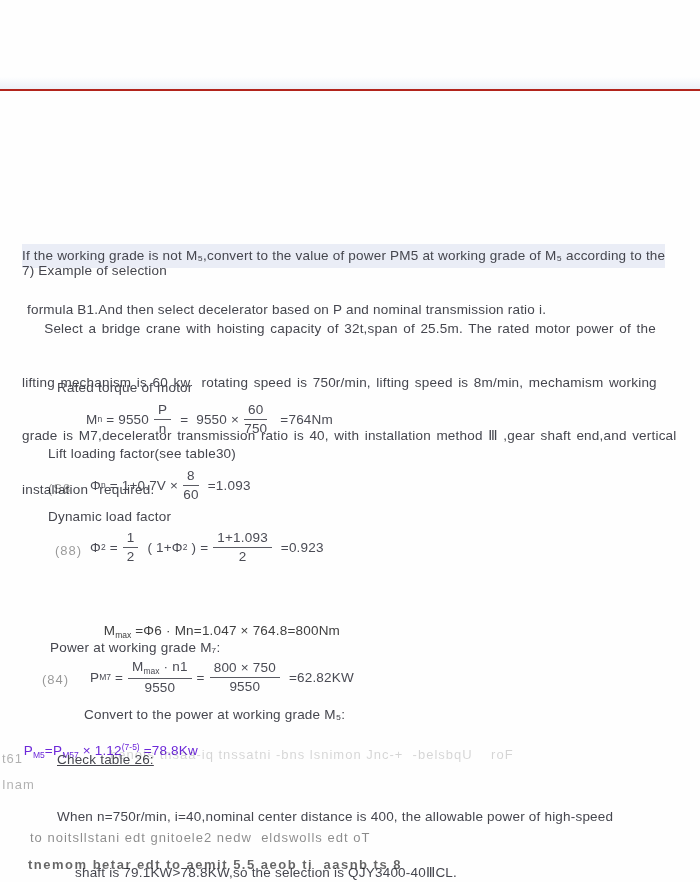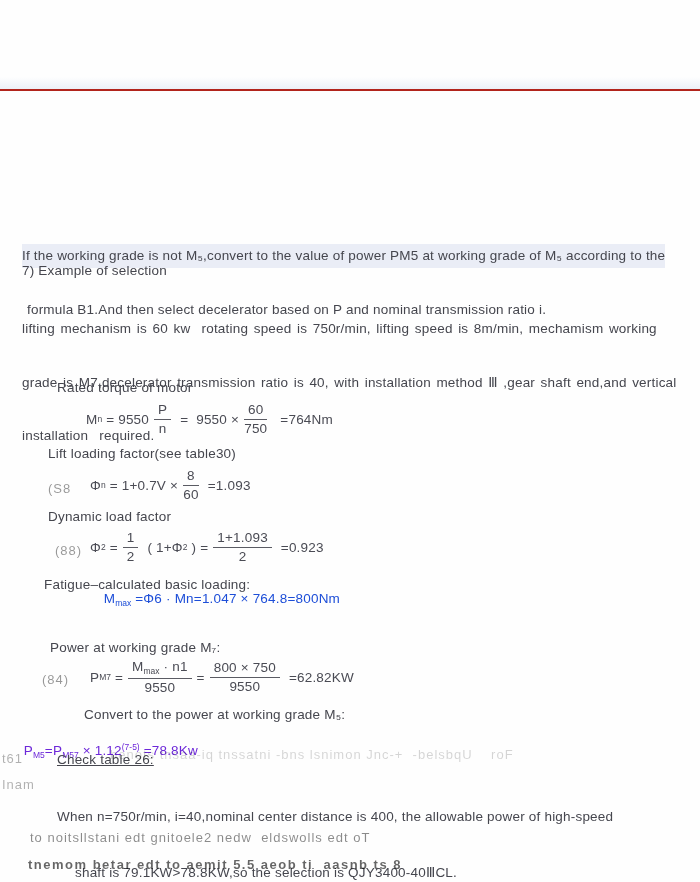--- a/index.html
+++ b/index.html
@@ -37,20 +37,21 @@
   <div class="redline"></div>
 
   <div class="txt block intro" style="top:214px;left:22px;">
     <span class="line hl">If the working grade is not M₅,convert to the value of power PM5 at working grade of M₅ according to the</span>
     <span class="line" style="padding-left:5px;">formula B1.And then select decelerator based on P and nominal transmission ratio i.</span>
   </div>
 
   <div class="txt" style="top:263px;left:22px;">7) Example of selection</div>
 
   <div class="txt block para" style="top:287px;left:22px;">
+    <span class="line">    Select a bridge crane with hoisting capacity of 32t,span of 25.5m. The rated motor power of the</span>
     <span class="line">lifting mechanism is 60 kw  rotating speed is 750r/min, lifting speed is 8m/min, mechamism working</span>
     <span class="line">grade is M7,decelerator transmission ratio is 40, with installation method Ⅲ ,gear shaft end,and vertical</span>
     <span class="line">installation  required.</span>
   </div>
 
   <div class="txt" style="top:380px;left:57px;">Rated torque of motor</div>
 
   <div class="formula" style="top:402px;left:86px;">
     <span>M</span><span class="sb">n</span>
     <span> = 9550</span>
@@ -73,23 +74,22 @@
 
   <div class="formula" style="top:530px;left:90px;">
     <span>Φ</span><span class="sb">2</span>
     <span> =</span>
     <span class="frac"><span class="ft">1</span><span class="fb">2</span></span>
     <span> ( 1+Φ</span><span class="sb">2</span><span> ) =</span>
     <span class="frac"><span class="ft">1+1.093</span><span class="fb">2</span></span>
     <span> =0.923</span>
   </div>
 
-  <div class="txt" style="top:577px;left:44px;">Fatigue–calculated basic loading:</div>
 
-  <div class="txt" style="top:576px;left:88px;color:#1d4ed8;">
+  <div class="txt" style="top:608px;left:88px;color:#404040;">
     <span>M</span><span class="sb">max</span><span> =Φ6 · Mn=1.047 × 764.8=800Nm</span>
   </div>
 
   <div class="txt" style="top:640px;left:50px;">Power at working grade M₇:</div>
 
   <div class="formula" style="top:659px;left:90px;">
     <span>P</span><span class="sb">M7</span>
     <span> =</span>
     <span class="frac"><span class="ft"><span>M</span><span class="sb">max</span><span> · n1</span></span><span class="fb">9550</span></span>
     <span>=</span>

